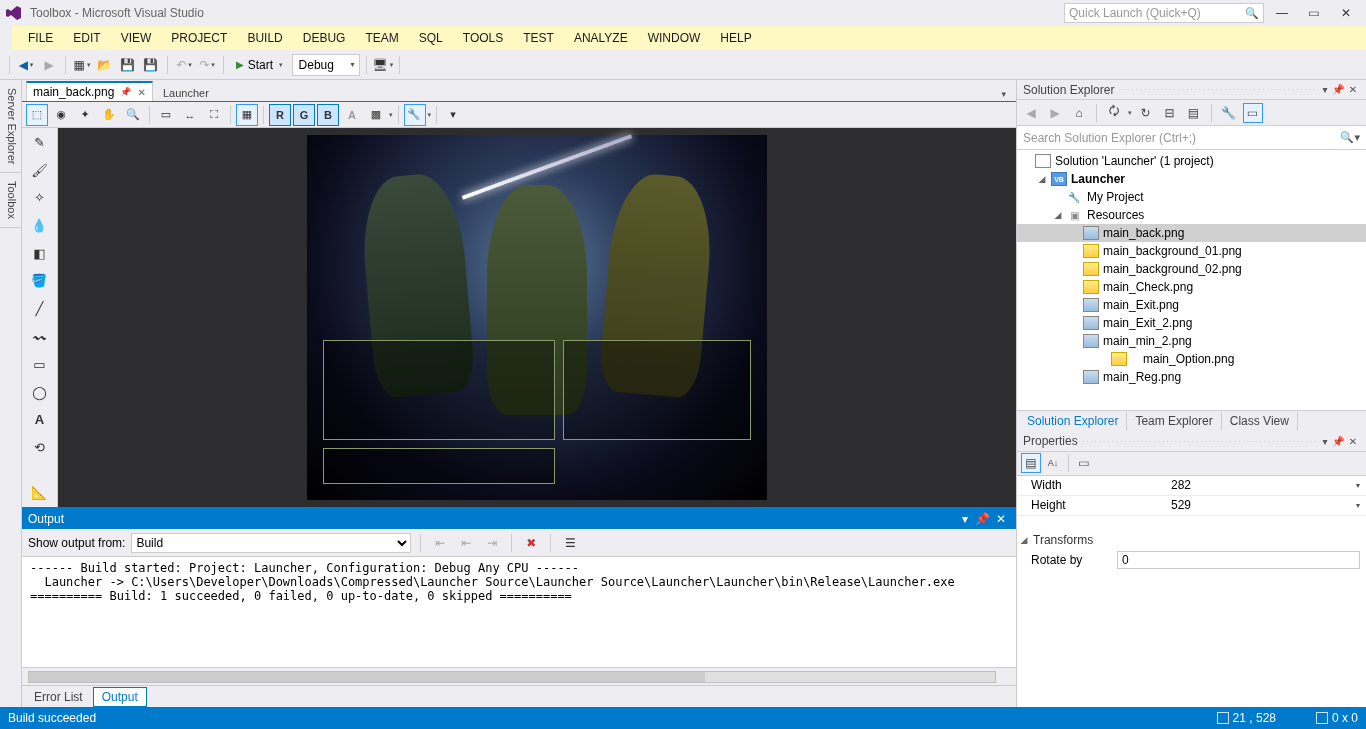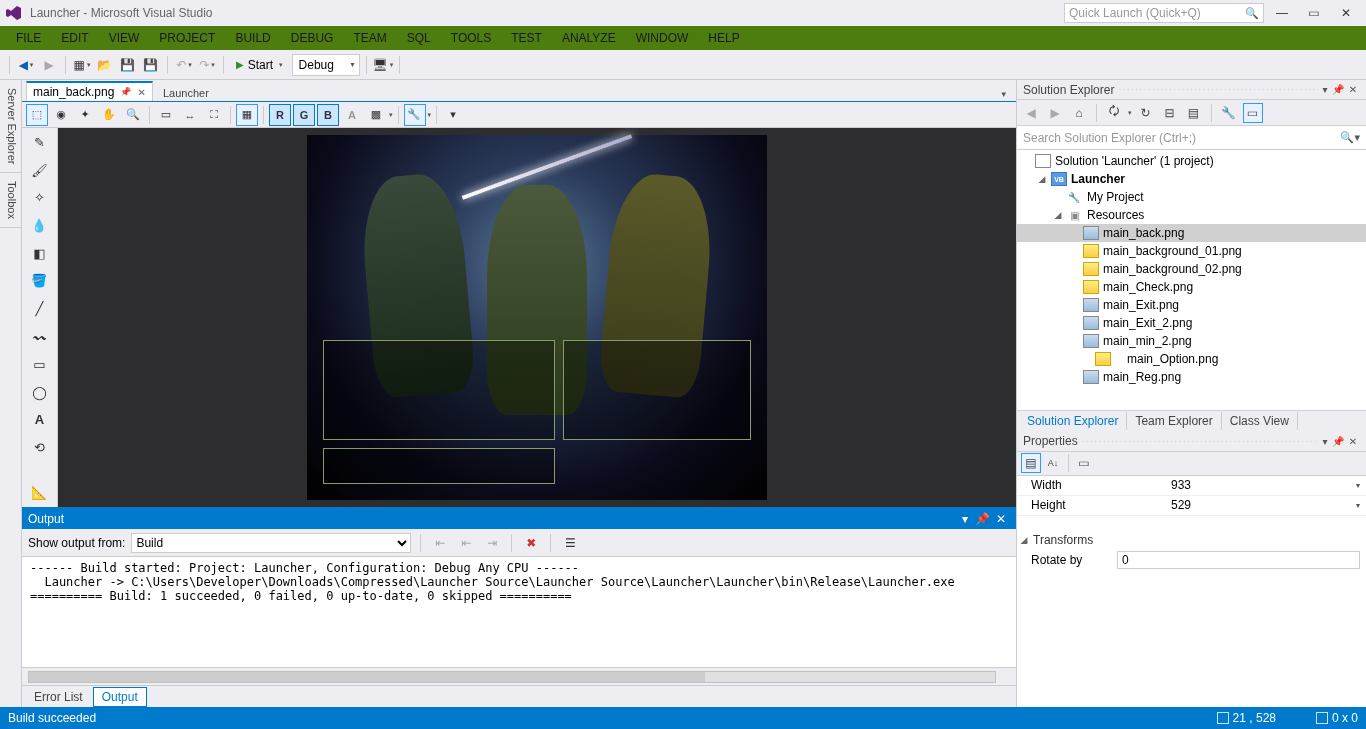--- a/index.html
+++ b/index.html
@@ -7,21 +7,21 @@
 
 
 .titlebar { height: 26px; background: #eeeef2; display: flex; align-items: center; padding: 0 6px; }
 .titlebar .vs-logo { width: 16px; height: 16px; margin-right: 8px; }
 .titlebar .title { color: #666; font-size: 12px; flex: 1; }
 .titlebar .quicklaunch { width: 200px; height: 20px; border: 1px solid #ccc; background: #fff; padding: 0 4px; display: flex; align-items: center; color: #999; }
 .titlebar .quicklaunch .mag { margin-left: auto; font-size: 11px; color: #555; }
 .titlebar .winbtn { width: 28px; height: 20px; display: flex; align-items: center; justify-content: center; color: #333; margin-left: 4px; cursor: default; }
 
 
-.menubar { height: 24px; background: #4d7c0f; display: flex; align-items: center; padding: 0 6px; }
+.menubar { height: 24px; background: #fef9c3; display: flex; align-items: center; padding: 0 6px; margin-left: 12px; }
 .menubar .menuitem { padding: 4px 10px; color: #1a1a1a; font-size: 12px; cursor: default; }
 
 
 .toolbar { height: 30px; background: #eeeef2; display: flex; align-items: center; padding: 0 6px; gap: 3px; border-bottom: 1px solid #ccc; }
 .tbtn { min-width: 20px; height: 22px; display: flex; align-items: center; justify-content: center; color: #333; position: relative; }
 .tbtn.drop::after { content: "▾"; font-size: 7px; margin-left: 2px; color: #555; }
 .tsep { width: 1px; height: 18px; background: #ccc; margin: 0 3px; }
 .start-btn { display: flex; align-items: center; gap: 4px; padding: 0 6px; }
 .start-btn .tri { color: #388a34; font-size: 10px; }
 .config { border: 1px solid #ccc; background: #fff; height: 22px; padding: 0 18px 0 6px; display: flex; align-items: center; position: relative; min-width: 68px; }
@@ -129,21 +129,21 @@
 .sicon { width:12px; height:12px; border:1px solid #fff; opacity:.8; }
 </style>
 </head>
 <body>
 
 <div class="titlebar">
   <svg class="vs-logo" viewBox="0 0 16 16">
       <path fill="#68217a" d="M11 1l4 2v10l-4 2-6-5-3 2-2-1V5l2-1 3 2 6-5z"></path>
       <path fill="#fff" d="M11 4v8L7 8l4-4z" opacity=".0"></path>
     </svg>
-  <span class="title">Launcher - Microsoft Visual Studio</span>
+  <span class="title">Toolbox - Microsoft Visual Studio</span>
   <div class="quicklaunch">
     <span>Quick Launch (Quick+Q)</span>
     <span class="mag">🔍</span>
   </div>
   <div class="winbtn">—</div>
   <div class="winbtn">▭</div>
   <div class="winbtn">✕</div>
 </div>
 
 <div class="menubar" id="menubar">
@@ -375,21 +375,21 @@
         <div class="treerow" style="padding-left: 52px;">
           <span class="twist"></span>
           <span class="ticon img"></span>
           <span>main_Exit_2.png</span>
         </div>
         <div class="treerow" style="padding-left: 52px;">
           <span class="twist"></span>
           <span class="ticon img"></span>
           <span>main_min_2.png</span>
         </div>
-        <div class="treerow" style="padding-left: 52px; gap: 16px;">
+        <div class="treerow" style="padding-left: 68px; gap: 16px;">
           <span class="twist"></span>
           <span class="ticon imgy"></span>
           <span>main_Option.png</span>
         </div>
         <div class="treerow" style="padding-left: 52px;">
           <span class="twist"></span>
           <span class="ticon img"></span>
           <span>main_Reg.png</span>
         </div>
       </div>
@@ -409,21 +409,21 @@
     <div class="propgrid" style="flex:1">
       <div class="toolbar2">
         <div class="setbtn box">▤</div>
         <div class="setbtn" style="font-size:9px">A↓</div>
         <div class="tsep"></div>
         <div class="setbtn">▭</div>
       </div>
       <div id="proprows">
           <div class="proprow">
             <span class="k">Width</span>
-            <span class="v">933</span>
+            <span class="v">282</span>
             <span class="dd">▾</span>
           </div>
           <div class="proprow">
             <span class="k">Height</span>
             <span class="v">529</span>
             <span class="dd">▾</span>
           </div>
         </div>
       <div style="height:14px"></div>
       <div class="propcat">

